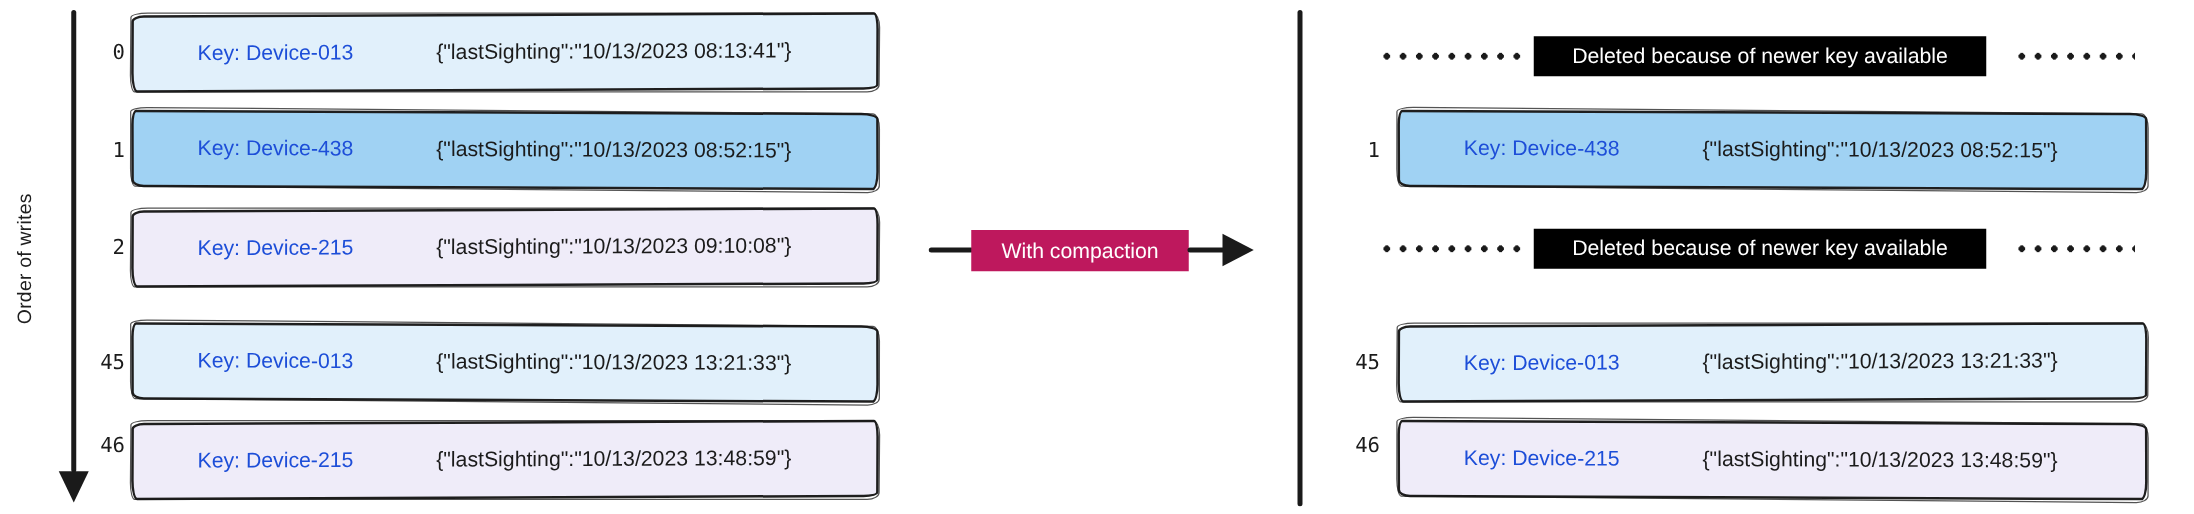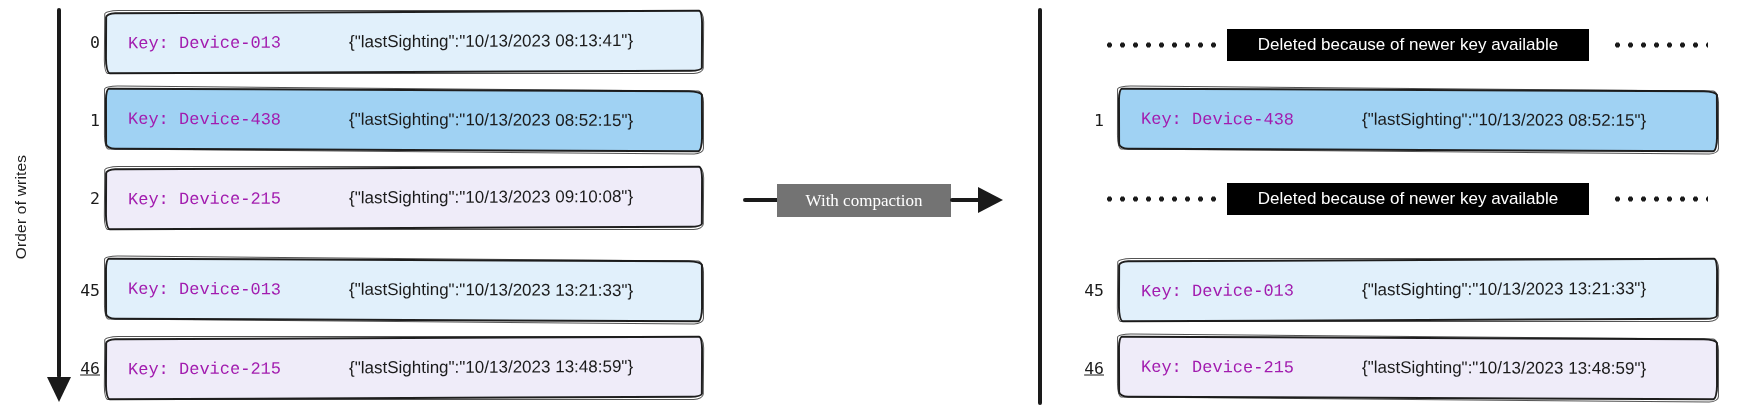--- a/index.html
+++ b/index.html
@@ -40,53 +40,52 @@
   .rec.l { left:105px;  width:598px; }
   .rec.r { left:1118px; width:600px; }
   .rec.sk1 { transform:rotate(-0.25deg) skewX(-0.5deg); border-radius:10px 4px 12px 5px / 5px 14px 4px 16px; }
   .rec.sk2 { transform:rotate(0.25deg)  skewX(0.4deg);  border-radius:4px 14px 5px 10px / 12px 5px 15px 6px; }
   .rec::after { 
     content:""; position:absolute; inset:-3px; pointer-events:none;
     border:1.6px solid rgba(26,26,26,.75);
     border-radius:14px 6px 10px 4px / 4px 12px 6px 14px;
     transform:rotate(0.25deg);
   }
-  .rec-key   { position:absolute; left:21px;  font-size:17px; color:#a21caf; white-space:nowrap;font-family:Liberation Mono, monospace; }
+  .rec-key   { position:absolute; left:51px;  font-size:17px; color:#1d4ed8; white-space:nowrap; }
   .rec-value { position:absolute; left:242px; font-size:17px; color:#1b1b1b; white-space:nowrap; }
 
   
   .y0  { top:11px; }  .iy0  { top:42px; }
   .y1  { top:89px; }  .iy1  { top:120px; }
   .y2  { top:167px; } .iy2  { top:198px; }
   .y45 { top:259px; } .iy45 { top:290px; }
-  .y46 { top:337px; } .iy46 { top:368px;text-decoration:underline; }
+  .y46 { top:337px; } .iy46 { top:356px; }
 
   
   .del-box {
     position:absolute; left:1227px; width:362px; height:32px; background:#000;
     color:#fff; font-size:17px; display:flex; align-items:center; justify-content:center;
     white-space:nowrap;
   }
   .dots {
     position:absolute; height:7px; transform:translateY(-50%);
     background-image:radial-gradient(circle 2.7px at 3.5px 3.5px, #1a1a1a 97%, transparent 100%);
     background-size:13px 7px; background-repeat:repeat-x;
   }
   .dots.dl { left:1106px; width:116px; }
   .dots.dr { left:1614px; width:94px; }
   .delA .del-box { top:29px; }  .delA .dots { top:45px; }
   .delB .del-box { top:183px; } .delB .dots { top:199px; }
 
   
   .c-line1 { position:absolute; left:743px; top:198px; width:36px; height:4px; background:#1a1a1a; border-radius:2px; }
   .c-label {
-    position:absolute; left:777px; top:184px; width:174px; height:33px; background:#737373;
+    position:absolute; left:777px; top:184px; width:174px; height:33px; background:#be185d;
     color:#fff; font-size:17px; display:flex; align-items:center; justify-content:center;
     white-space:nowrap;
-    font-family:Liberation Serif, serif;
   }
   .c-line2 { position:absolute; left:950px; top:198px; width:32px; height:4px; background:#1a1a1a; border-radius:2px; }
   .c-head {
     position:absolute; left:978px; top:187px; width:0; height:0;
     border-top:13px solid transparent; border-bottom:13px solid transparent;
     border-left:25px solid #1a1a1a;
   }
 </style>
 </head>
 <body>

